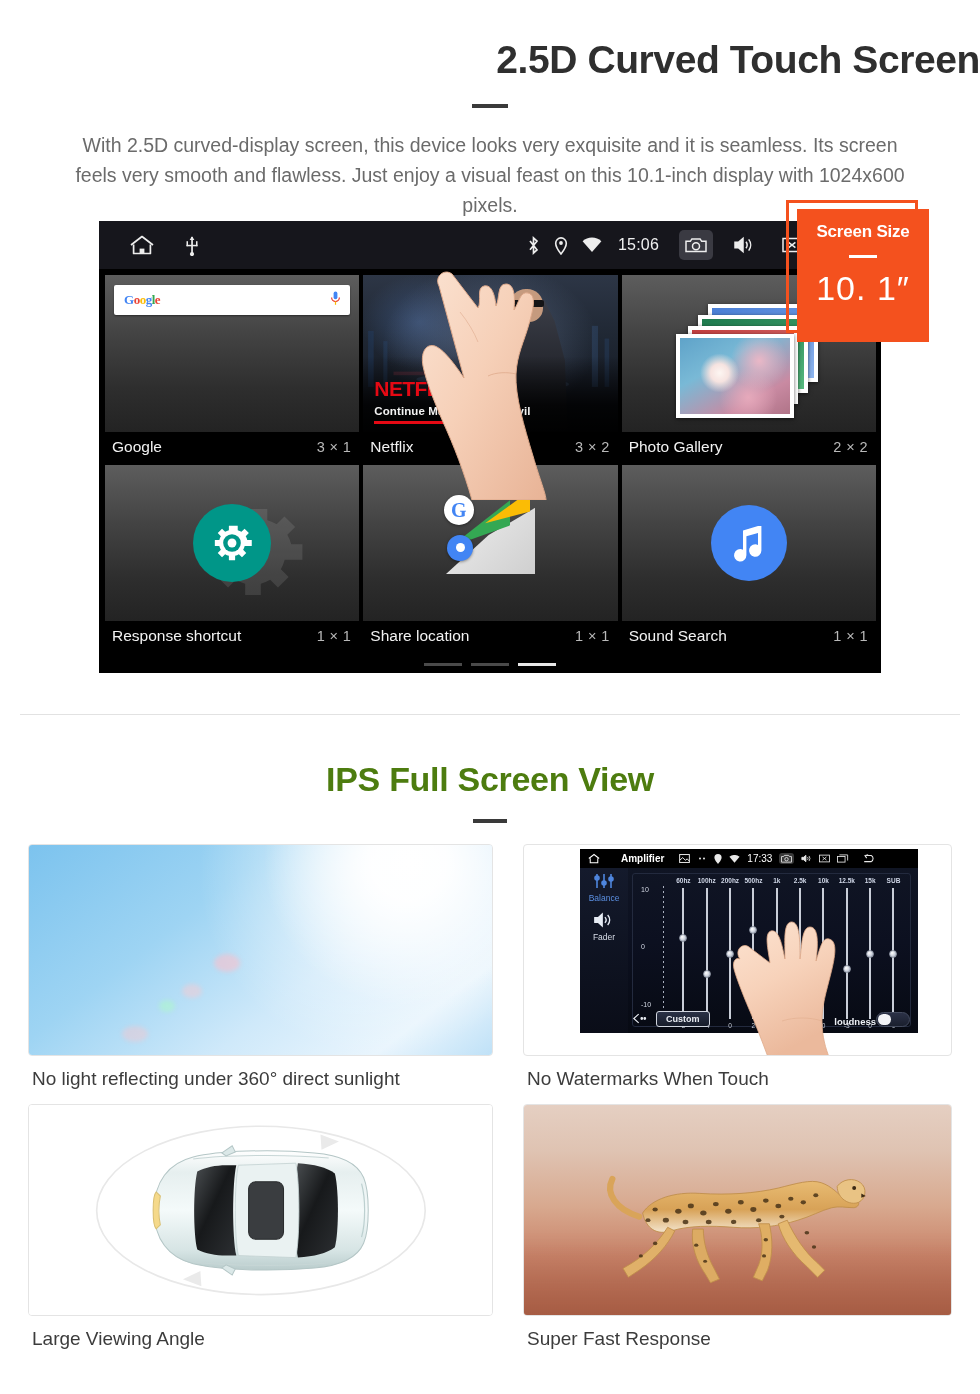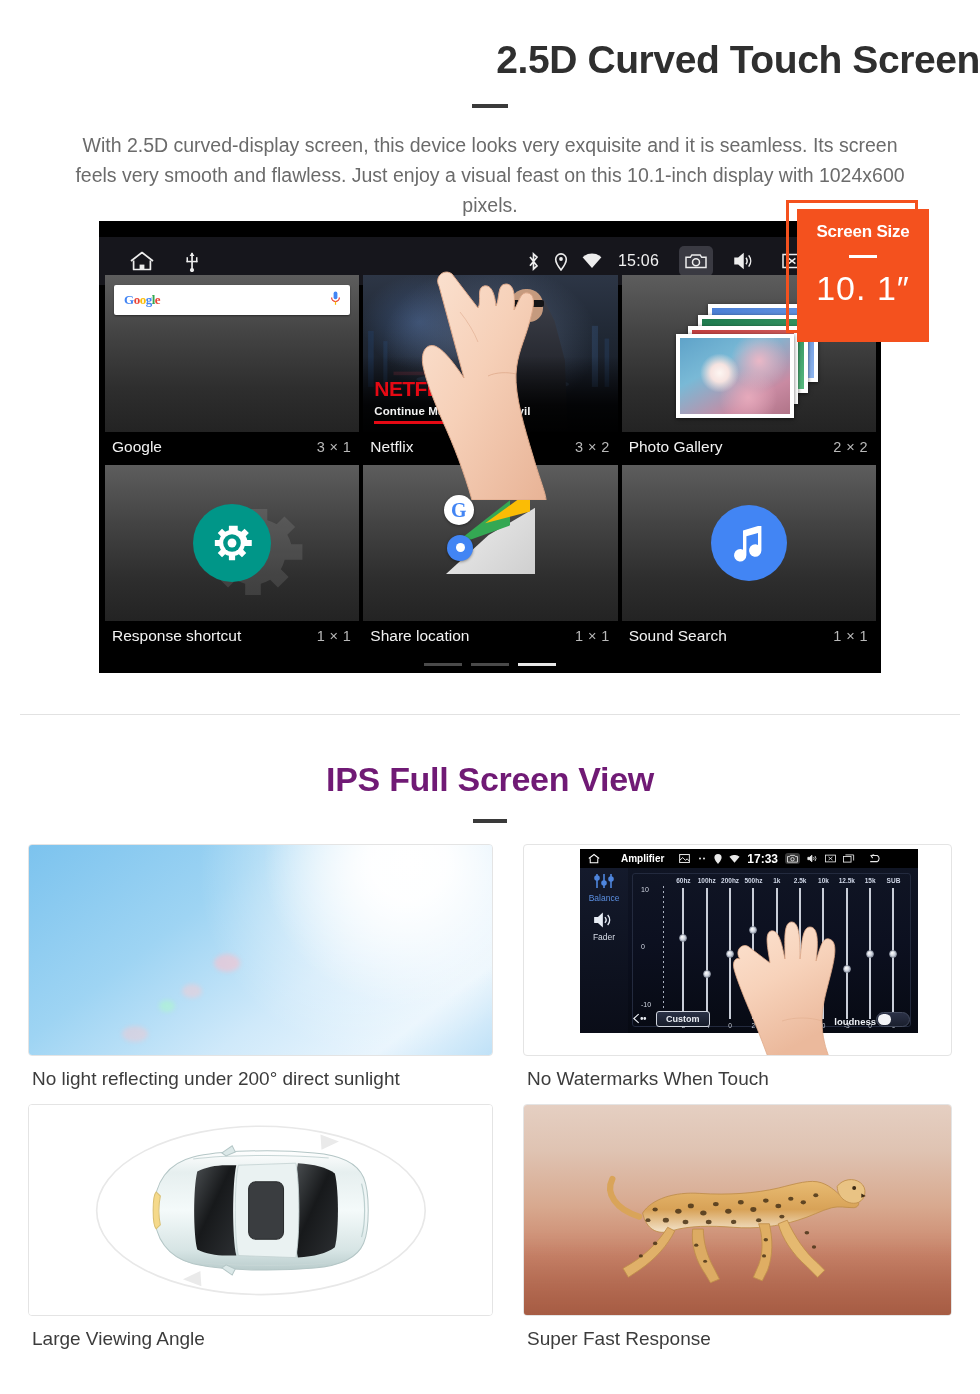--- a/index.html
+++ b/index.html
@@ -39,21 +39,21 @@
     position: absolute;
     left: 99px; top: 221px;
     width: 782px; height: 452px;
   }
   .android {
     position: absolute; inset: 0;
     background: #000;
     overflow: hidden;
   }
   .statusbar {
-    position: absolute; left: 0; top: 16px; width: 100%; height: 48px;
+    position: absolute; left: 0; top: 0; width: 100%; height: 48px;
     background: #16161c;
     display: flex; align-items: center;
   }
   .sb-left { display: flex; align-items: center; gap: 30px; padding-left: 30px; }
   .sb-right { margin-left: auto; display: flex; align-items: center; gap: 14px; padding-right: 24px; }
   .sb-icon { color: #e8e8e8; display: inline-flex; align-items: center; }
   .sb-clock { color: #f0f0f0; font-size: 16px; font-weight: 500; margin: 0 6px 0 2px; letter-spacing: .2px;}
   .sb-btn {
     width: 34px; height: 30px; display: inline-flex; align-items: center; justify-content: center;
     border-radius: 5px;
@@ -235,21 +235,21 @@
   }
   .badge-title { color: #fff; font-size: 17px; font-weight: bold; letter-spacing: -.2px; }
   .badge-rule { width: 28px; height: 3px; background: #fff; margin-top: 13px; }
   .badge-value { color: #fff; font-size: 34px; font-weight: 500; margin-top: 11px; letter-spacing: 1px; }
 
   .divider { position: absolute; left: 20px; top: 714px; width: 940px; height: 1px; background: #e2e2e2; }
 
   
   .sec2 { position: absolute; left: 0; top: 716px; width: 980px; height: 678px; }
   .sec2-title {
-    text-align: center; font-size: 34px; font-weight: bold; color: #701a75; padding-top: 44px;
+    text-align: center; font-size: 34px; font-weight: bold; color: #4d7c0f; padding-top: 44px;
     letter-spacing: -.3px;
   }
   .sec2-rule { width: 34px; height: 4px; background: #3a3a3a; margin: 20px auto 0; }
 
   .grid2 {
     position: absolute; left: 28px; top: 128px; width: 924px;
     display: grid; grid-template-columns: 465px 1fr; column-gap: 30px; row-gap: 14px;
   }
   .cardwrap { display: flex; flex-direction: column; }
   .card {
@@ -266,21 +266,21 @@
       radial-gradient(circle at 76% 14%, rgba(255,255,255,.75) 0%, rgba(255,255,255,0) 46%),
       linear-gradient(142deg,#7cc3ee 0%,#9ed4f3 34%,#cfe9fa 62%,#e9f5fd 84%,#bfe1f7 100%);
   }
   .flare { position: absolute; border-radius: 50%; filter: blur(2px); }
 
   
   .amp-frame { position: absolute; left: 56px; top: 4px; width: 338px; height: 184px; background: #090c14; }
   .amp-sb { position: absolute; left: 0; top: 0; width: 100%; height: 19px; background: #000;
             display: flex; align-items: center; gap: 7px; padding: 8px 8px; }
   .amp-title { color: #fff; font-size: 10px; font-weight: bold; margin-left: 14px; margin-right: 8px; }
-  .amp-clock { color: #fff; font-size: 12px; font-weight: bold; }
+  .amp-clock { color: #fff; font-size: 10px; font-weight: normal; }
   .amp-ic { color: #e9e9e9; display:inline-flex; }
   .amp-ic.boxed { background: #3a3a3a; border-radius: 3px; padding: 1px 2px; }
   .amp-body { position: absolute; left: 0; top: 19px; right: 0; bottom: 0;
               background: linear-gradient(180deg,#101524 0%,#0c1020 45%,#070a13 100%); }
   .amp-side { position: absolute; left: 0; top: 0; width: 48px; height: 100%;
               background: linear-gradient(180deg,#141a2c,#0a0d18); }
   .amp-side-lbl { color: #5b8fe0; font-size: 8.5px; text-align: center; }
   .amp-side-lbl2 { color: #d8dde8; font-size: 8.5px; text-align: center; }
   .eqpanel { position: absolute; left: 52px; top: 5px; right: 7px; bottom: 6px;
              border: 1px solid #232a3e; border-radius: 3px; }
@@ -566,21 +566,21 @@
   <div class="grid2">
 
     <div class="cardwrap">
       <div class="card">
         <div class="sky"></div>
         <div class="flare" style="left:40%;top:52%;width:26px;height:18px;background:rgba(255,190,200,.55)"></div>
         <div class="flare" style="left:33%;top:66%;width:20px;height:14px;background:rgba(255,200,205,.45)"></div>
         <div class="flare" style="left:28%;top:74%;width:16px;height:12px;background:rgba(170,255,190,.45)"></div>
         <div class="flare" style="left:20%;top:86%;width:26px;height:16px;background:rgba(255,195,200,.40)"></div>
       </div>
-      <div class="card-cap">No light reflecting under 200° direct sunlight</div>
+      <div class="card-cap">No light reflecting under 360° direct sunlight</div>
     </div>
 
     <div class="cardwrap">
       <div class="card">
         <div class="amp-frame">
 
           <div class="amp-sb">
             <span class="amp-ic">
               <svg width="12" height="11" viewBox="0 0 14 12" fill="none" stroke="#fff" stroke-width="1.2">
                   <path d="M1 6 L7 1.3 L13 6"></path>

